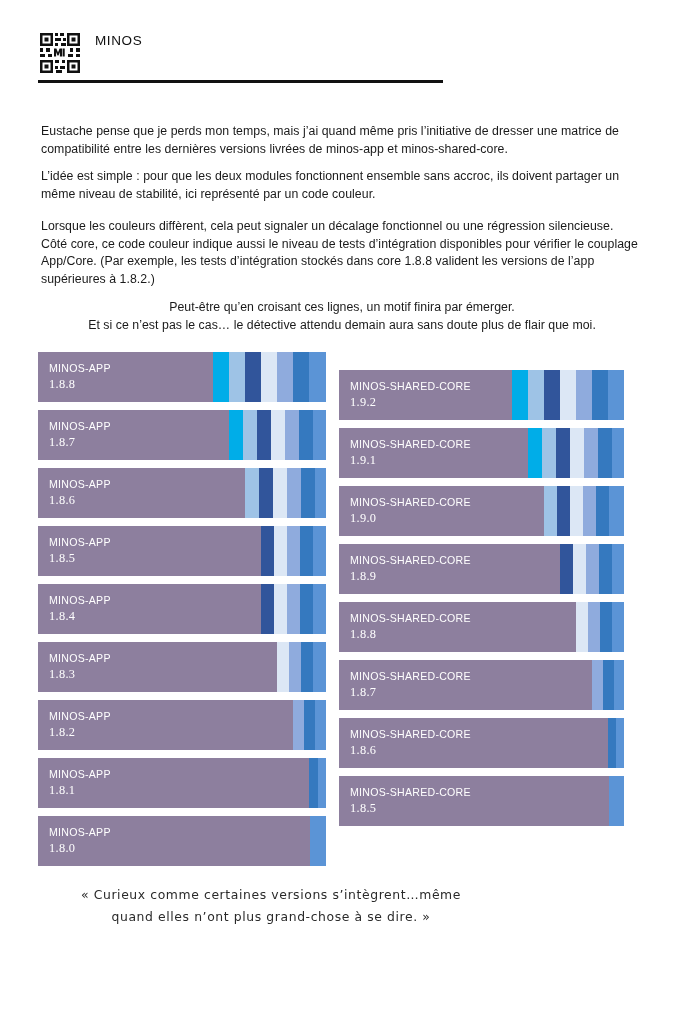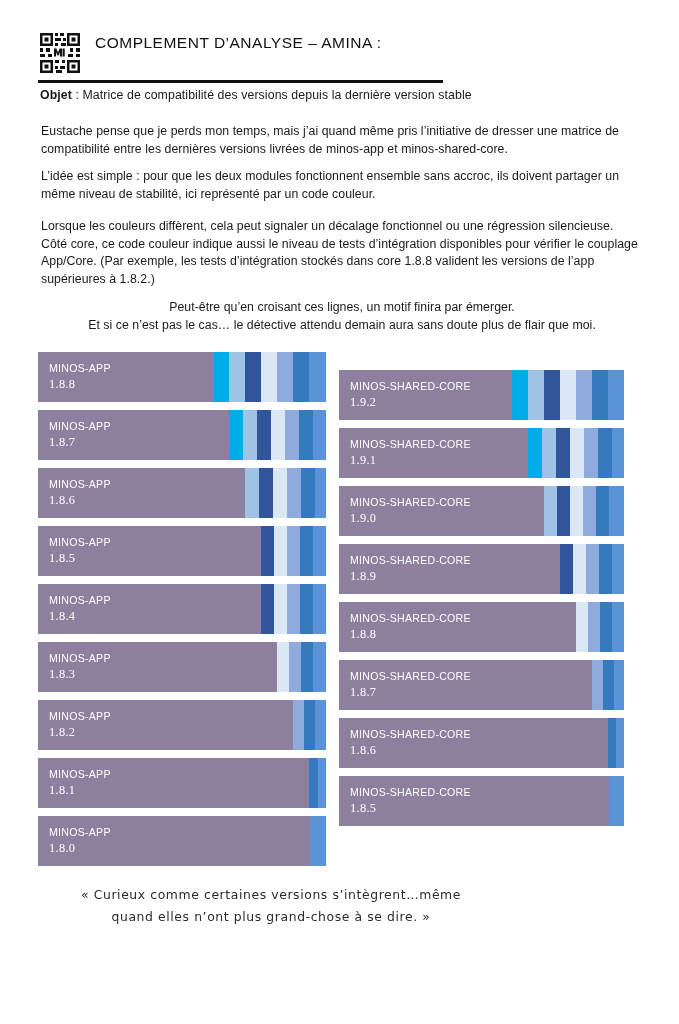--- a/index.html
+++ b/index.html
@@ -208,29 +208,26 @@
         <rect x="18" y="39" width="6" height="3" fill="#111"></rect>
 
         <rect x="2" y="17" width="40" height="9" fill="#111" opacity="0.0"></rect>
         <g fill="#111">
           <path d="M16 17.5 h2.4 l1.6 4 1.6-4 h2.4 v8 h-2.1 v-4.6 l-1.4 3.5 h-1 l-1.4-3.5 v4.6 H16 z"></path>
           <rect x="24.6" y="17.5" width="2.1" height="8"></rect>
         </g>
       </svg>
     </div>
     <div class="header-titles">
-      <div class="header-line2">COMPLEMENT D’ANALYSE – AMINA :</div>
+      <div class="header-line1">MINOS</div>
     </div>
   </div>
 
   <div class="header-rule"></div>
 
-  <div class="objet">
-    <b>Objet</b><span> : </span><span>Matrice de compatibilité des versions depuis la dernière version stable</span>
-  </div>
 
   <div class="para p1">Eustache pense que je perds mon temps, mais j’ai quand même pris l’initiative de dresser une matrice de compatibilité entre les dernières versions livrées de minos-app et minos-shared-core.</div>
   <div class="para p2">L’idée est simple : pour que les deux modules fonctionnent ensemble sans accroc, ils doivent partager un même niveau de stabilité, ici représenté par un code couleur.</div>
   <div class="para p3">Lorsque les couleurs diffèrent, cela peut signaler un décalage fonctionnel ou une régression silencieuse. Côté core, ce code couleur indique aussi le niveau de tests d’intégration disponibles pour vérifier le couplage App/Core. (Par exemple, les tests d’intégration stockés dans core 1.8.8 valident les versions de l’app supérieures à 1.8.2.)</div>
   <div class="para p4" style="white-space:pre-line;">Peut-être qu’en croisant ces lignes, un motif finira par émerger.
 Et si ce n’est pas le cas… le détective attendu demain aura sans doute plus de flair que moi.</div>
 
   <div class="matrix">
     <div class="col col-app" id="col-app">
         <div class="bar-row">

